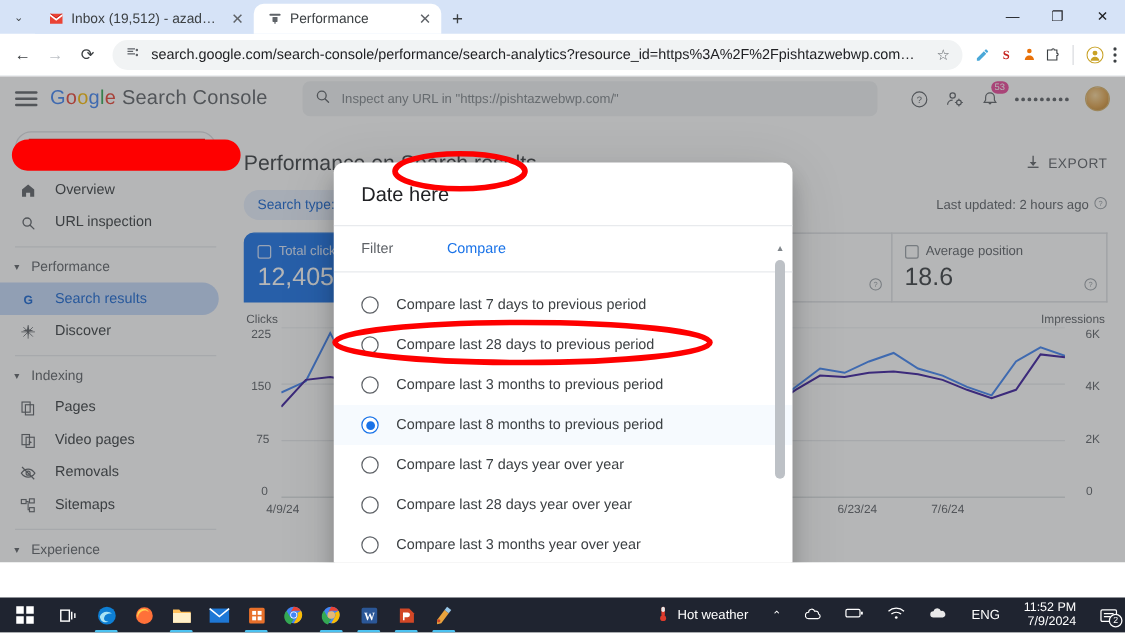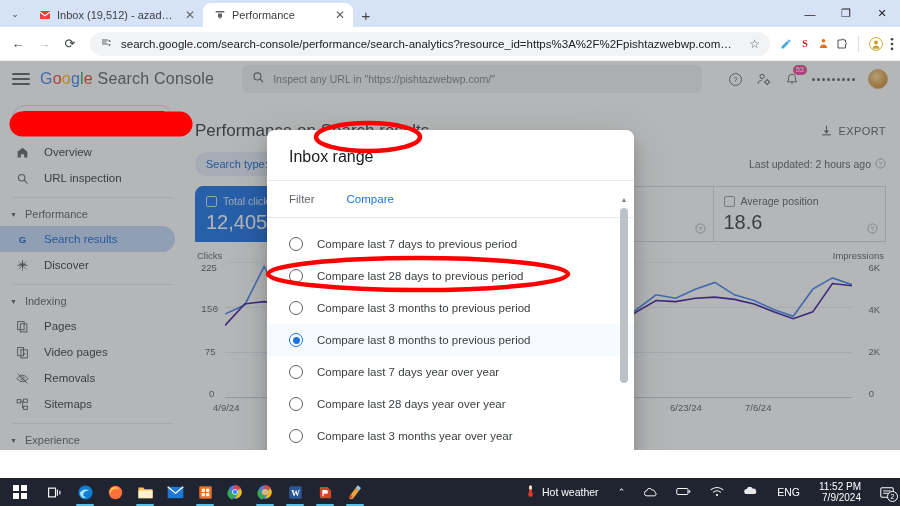--- a/index.html
+++ b/index.html
@@ -156,21 +156,21 @@
   .scrim { position: absolute; inset: 0; background: rgba(60,64,67,.38); z-index: 40; }
 
   
   .dialog {
     position: absolute; left: 267px; top: 69px; width: 367px; height: 406px;
     background: #fff; border-radius: 8px; box-shadow: 0 11px 15px rgba(0,0,0,.2), 0 9px 46px rgba(0,0,0,.12);
     z-index: 50; display: flex; flex-direction: column; overflow: hidden;
   }
   .dialog-title { padding: 18px 22px 14px 22px; font-size: 16px; color: #202124; }
   .dialog-tabs {
-    display: flex; align-items: center; gap: 10px; padding: 18px 22px;
+    display: flex; align-items: center; gap: 21px; padding: 18px 22px;
     border-top: 1px solid #e8eaed; border-bottom: 1px solid #e8eaed;
     height: 34px; position: relative;
   }
   .dialog-tab { font-size: 11.5px; color: #5f6368; }
   .dialog-tab.active { color: #1a73e8; }
   .dialog-scroll { flex: 1; overflow: hidden; position: relative; padding: 10px 0 4px 0; }
   .radio-row { display: flex; align-items: center; gap: 14px; padding: 6px 22px; height: 32px; position: relative; }
   .radio {
     width: 14px; height: 14px; border-radius: 50%; border: 1.6px solid #5f6368; flex: 0 0 14px;
     display: flex; align-items: center; justify-content: center; background: #fff;
@@ -544,21 +544,21 @@
                 </svg>
             </span>
           </div>
         </div>
 
         <div class="chart-wrap">
           <div class="axis-label" style="left:2px;top:0;">Clicks</div>
           <div class="axis-label" style="right:2px;top:0;">Impressions</div>
 
           <div class="axis-label" style="left:6px;top:12px;">225</div>
-          <div class="axis-label" style="left:6px;top:54px;font-family:Liberation Mono, monospace;">150</div>
+          <div class="axis-label" style="left:6px;top:54px;">150</div>
           <div class="axis-label" style="left:10px;top:96px;">75</div>
           <div class="axis-label" style="left:14px;top:138px;">0</div>
 
           <div class="axis-label" style="right:6px;top:12px;">6K</div>
           <div class="axis-label" style="right:6px;top:54px;">4K</div>
           <div class="axis-label" style="right:6px;top:96px;">2K</div>
           <div class="axis-label" style="right:12px;top:138px;">0</div>
 
           <div class="axis-label" style="left:18px;bottom:2px;">4/9/24</div>
           <div class="axis-label" style="left:400px;bottom:2px;">6/14/24</div>
@@ -573,21 +573,21 @@
               <polyline points="0.0,49.8 18.8,41.2 37.5,4.3 56.3,39.0 75.0,28.2 93.8,30.3 112.5,41.2 131.3,55.3 150.0,56.3 168.8,39.0 187.5,21.7 206.3,54.2 225.0,36.8 243.8,47.7 262.5,60.7 281.3,52.0 300.0,36.8 318.8,35.8 337.5,50.9 356.3,34.7 375.0,59.6 393.8,45.5 412.5,31.4 431.3,34.7 450.0,26.0 468.8,19.5 487.5,31.4 506.3,36.8 525.0,45.5 543.8,52.0 562.5,26.0 581.3,15.2 600.0,21.7" fill="none" stroke="#4285f4" stroke-width="1.6" vector-effect="non-scaling-stroke"></polyline>
               <polyline points="0.0,60.7 18.8,40.1 37.5,37.9 56.3,41.2 75.0,36.8 93.8,37.9 112.5,45.5 131.3,56.3 150.0,57.4 168.8,40.1 187.5,43.3 206.3,52.0 225.0,41.2 243.8,54.2 262.5,60.7 281.3,53.1 300.0,40.1 318.8,39.0 337.5,50.9 356.3,39.0 375.0,60.7 393.8,47.7 412.5,36.8 431.3,37.9 450.0,34.7 468.8,33.6 487.5,35.8 506.3,40.1 525.0,47.7 543.8,54.2 562.5,47.7 581.3,20.6 600.0,22.8" fill="none" stroke="#3c1e9e" stroke-width="1.6" vector-effect="non-scaling-stroke"></polyline>
             </svg>
         </div>
       </div>
     </div>
 
     <div class="scrim"></div>
 
     <div class="dialog">
-      <div class="dialog-title">Inbox range</div>
+      <div class="dialog-title">Date here</div>
 
       <div class="dialog-tabs">
         <div class="dialog-tab">Filter</div>
         <div class="dialog-tab active" style="margin-left:22px;">Compare</div>
       </div>
 
       <div class="dialog-scroll">
         <div class="radio-row">
           <span class="radio"></span>
           <span class="radio-label">Compare last 7 days to previous period</span>

